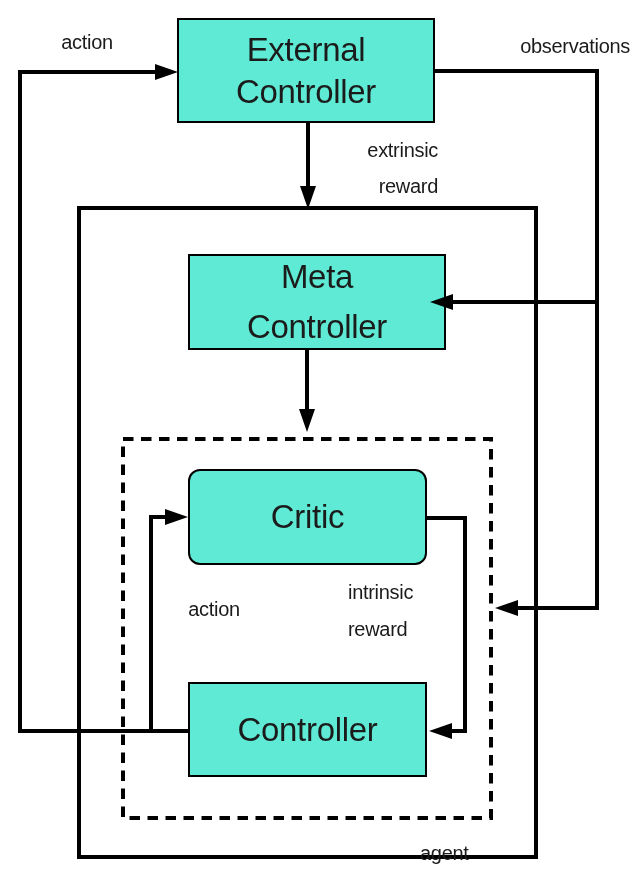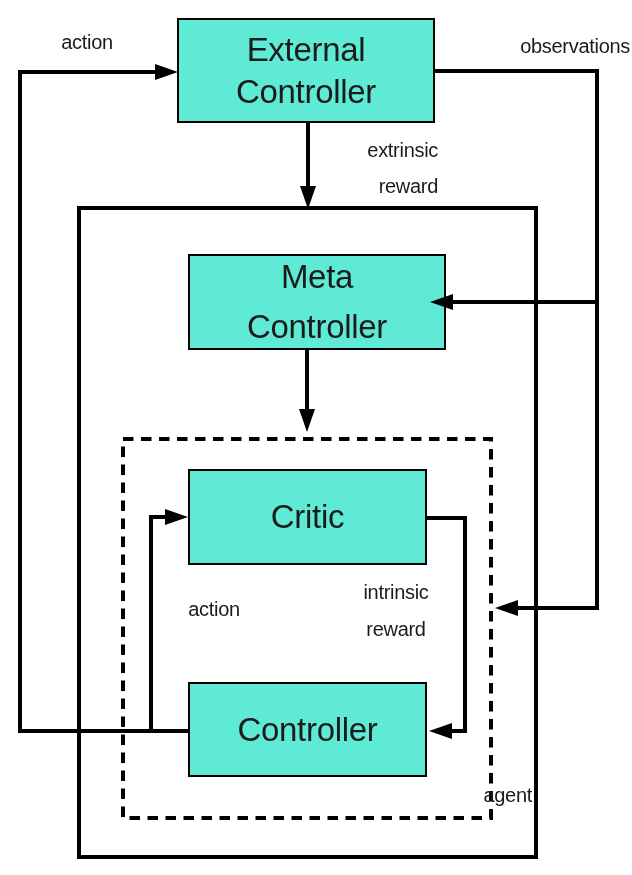--- a/index.html
+++ b/index.html
@@ -27,21 +27,21 @@
     justify-content: center;
     font-size: 33px;
     line-height: 42px;
     font-weight: 300;
     text-align: center;
     box-sizing: border-box;
     z-index: 3;
   }
   .box-external    { left: 177px; top: 18px;  width: 258px; height: 105px; }
   .box-meta        { left: 188px; top: 254px; width: 258px; height: 96px; justify-content: space-between; }
-  .box-critic      { left: 188px; top: 469px; width: 239px; height: 96px; }
+  .box-critic      { left: 188px; top: 469px; width: 239px; height: 96px; border-radius: 12px; }
   .box-controller  { left: 188px; top: 682px; width: 239px; height: 95px; }
 
   .agent-box {
     position: absolute;
     left: 77px; top: 206px;
     width: 461px; height: 653px;
     border: 4px solid #000000;
     box-sizing: border-box;
     background: transparent;
     z-index: 1;
@@ -54,22 +54,22 @@
     font-weight: 300;
     color: #1b1b1b;
     z-index: 5;
     white-space: nowrap;
   }
   .lbl-action-top      { left: 50px;  top: 26px;  width: 74px;  text-align: center; }
   .lbl-observations    { left: 446px; top: 30px;  width: 184px; text-align: right; }
   .lbl-extrinsic       { left: 316px; top: 132px; width: 122px; text-align: right; line-height: 36px; }
   .lbl-goal            { left: 318px; top: 365px; width: 70px;  text-align: center; }
   .lbl-action-inner    { left: 170px; top: 593px; width: 88px;  text-align: center; }
-  .lbl-intrinsic       { left: 330px; top: 574px; width: 132px; text-align: center;  line-height: 37px; }
-  .lbl-agent           { left: 420px; top: 779px; width: 112px; text-align: right; }
+  .lbl-intrinsic       { left: 348px; top: 574px; width: 132px; text-align: left;  line-height: 37px; }
+  .lbl-agent           { left: 420px; top: 837px; width: 112px; text-align: left; }
 
   svg.wires {
     position: absolute;
     left: 0; top: 0;
     width: 632px; height: 875px;
     z-index: 4;
     pointer-events: none;
   }
   svg.wires path, svg.wires rect {
     fill: none;

